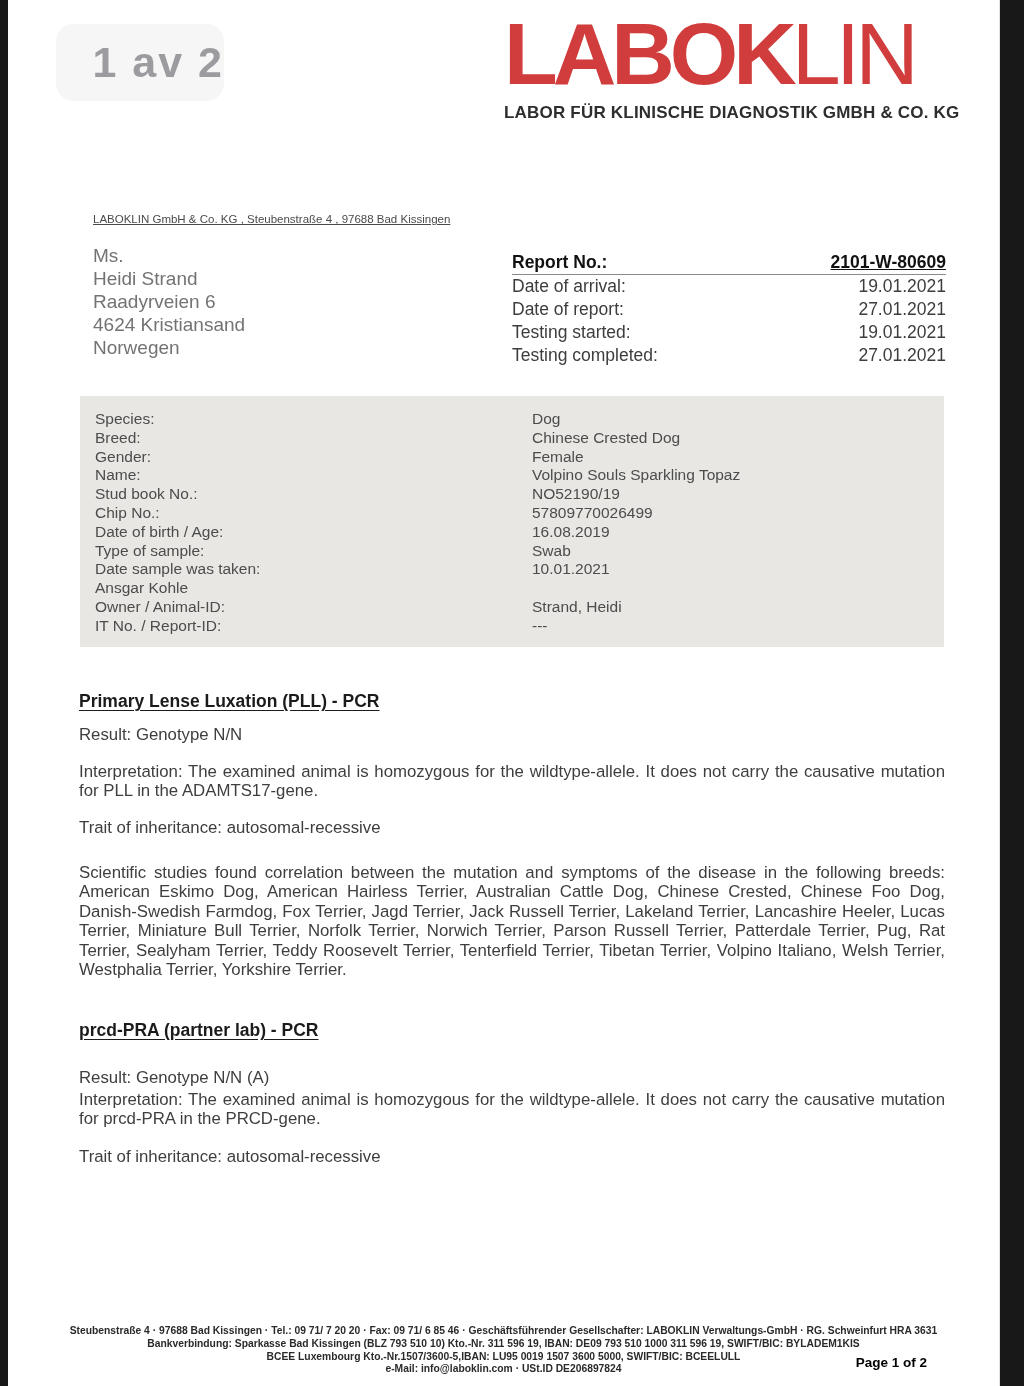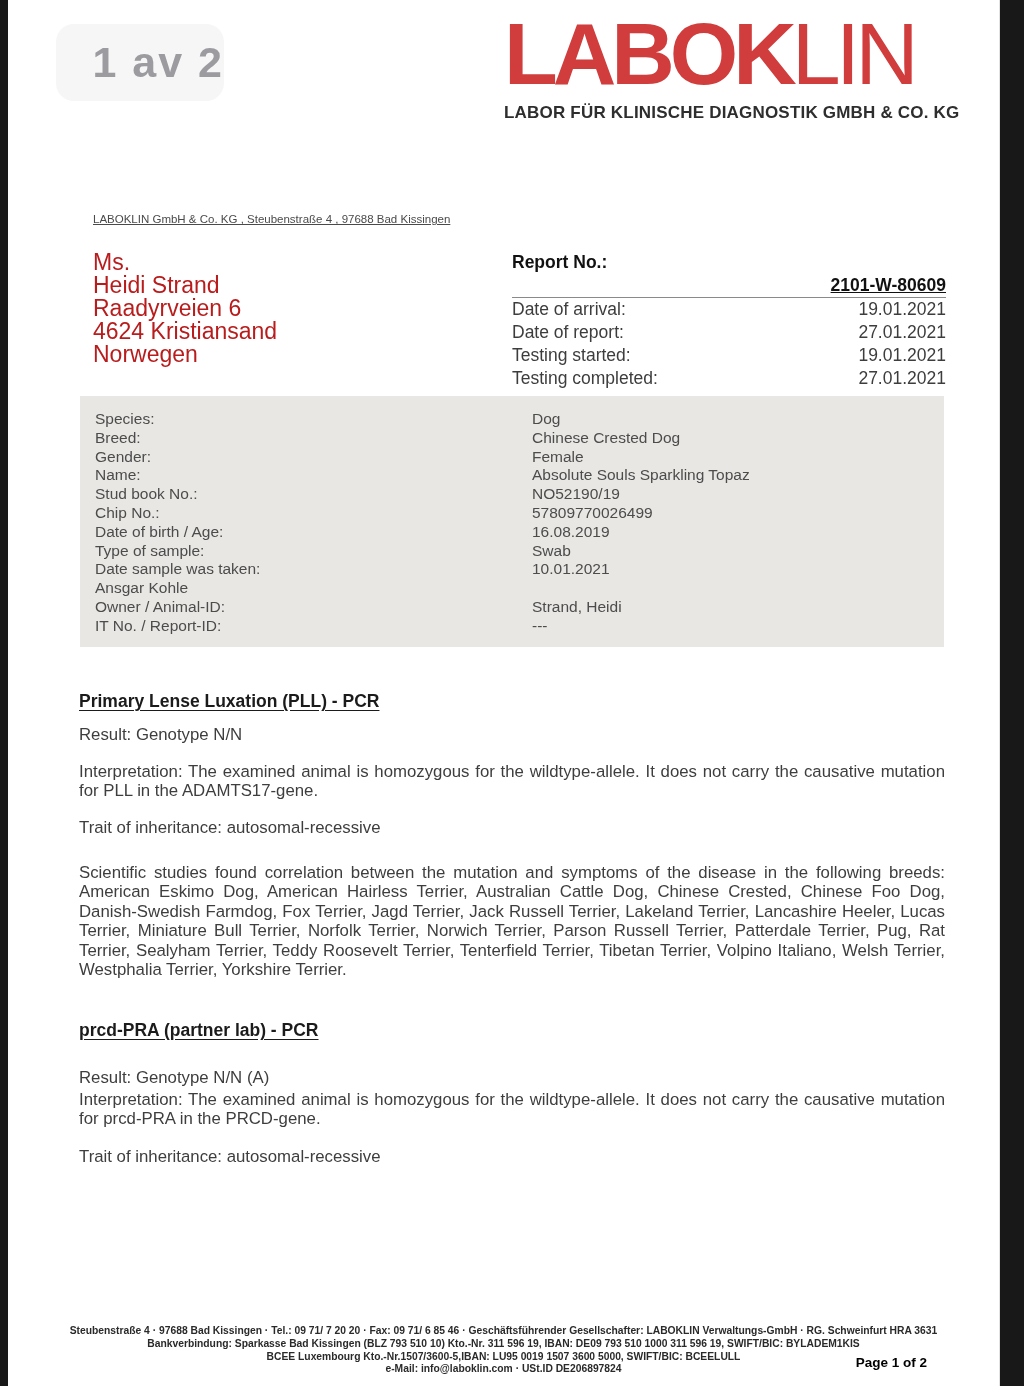--- a/index.html
+++ b/index.html
@@ -16,26 +16,26 @@
   .logo-block { position:absolute; right:55px; top:12px; text-align:left; width:440px; }
   .logo-text { font-size:88px; line-height:0.96; letter-spacing:-5px; white-space:nowrap; }
   .logo-bold { font-weight:800; }
   .logo-light { font-weight:400; }
   .logo-tagline { margin-top:7px; font-size:17px; font-weight:700; color:#2e2e2e; letter-spacing:0.2px; white-space:nowrap; }
 
   
   .sender-line { position:absolute; left:85px; top:213px; font-size:11.5px; color:#4a4a4a; text-decoration:underline; }
 
   
-  .recipient { position:absolute; left:85px; top:251px; font-size:23px; line-height:23px; color:#b91c1c; }
+  .recipient { position:absolute; left:85px; top:244px; font-size:19px; line-height:23px; color:#737373; }
 
   
   .report-info { position:absolute; left:504px; top:251px; width:434px; font-size:17.5px; line-height:23px; color:#3d3d3d; }
   .report-row { display:flex; justify-content:space-between; }
-  .report-row.head { font-weight:700; color:#111; border-bottom:1.5px solid #8a8a8a;flex-direction:column; }
+  .report-row.head { font-weight:700; color:#111; border-bottom:1.5px solid #8a8a8a; }
   .report-row.head .ri-value { text-decoration:underline; }
   .ri-value { text-align:right; }
 
   
   .animal-panel { position:absolute; left:72px; top:396px; width:864px; height:251px;
     background:#e8e7e4; padding:14px 0 0 15px; font-size:15.5px; line-height:18.8px; color:#4c4c4c; }
   .ai-row { display:flex;gap:20px; }
   .ai-label { width:417px; flex:none; }
 
   
@@ -107,21 +107,21 @@
       <div class="ai-row">
           <span class="ai-label">Breed:</span>
           <span class="ai-value">Chinese Crested Dog</span>
         </div>
       <div class="ai-row">
           <span class="ai-label">Gender:</span>
           <span class="ai-value">Female</span>
         </div>
       <div class="ai-row">
           <span class="ai-label">Name:</span>
-          <span class="ai-value">Absolute Souls Sparkling Topaz</span>
+          <span class="ai-value">Volpino Souls Sparkling Topaz</span>
         </div>
       <div class="ai-row">
           <span class="ai-label">Stud book No.:</span>
           <span class="ai-value">NO52190/19</span>
         </div>
       <div class="ai-row">
           <span class="ai-label">Chip No.:</span>
           <span class="ai-value">57809770026499</span>
         </div>
       <div class="ai-row">

